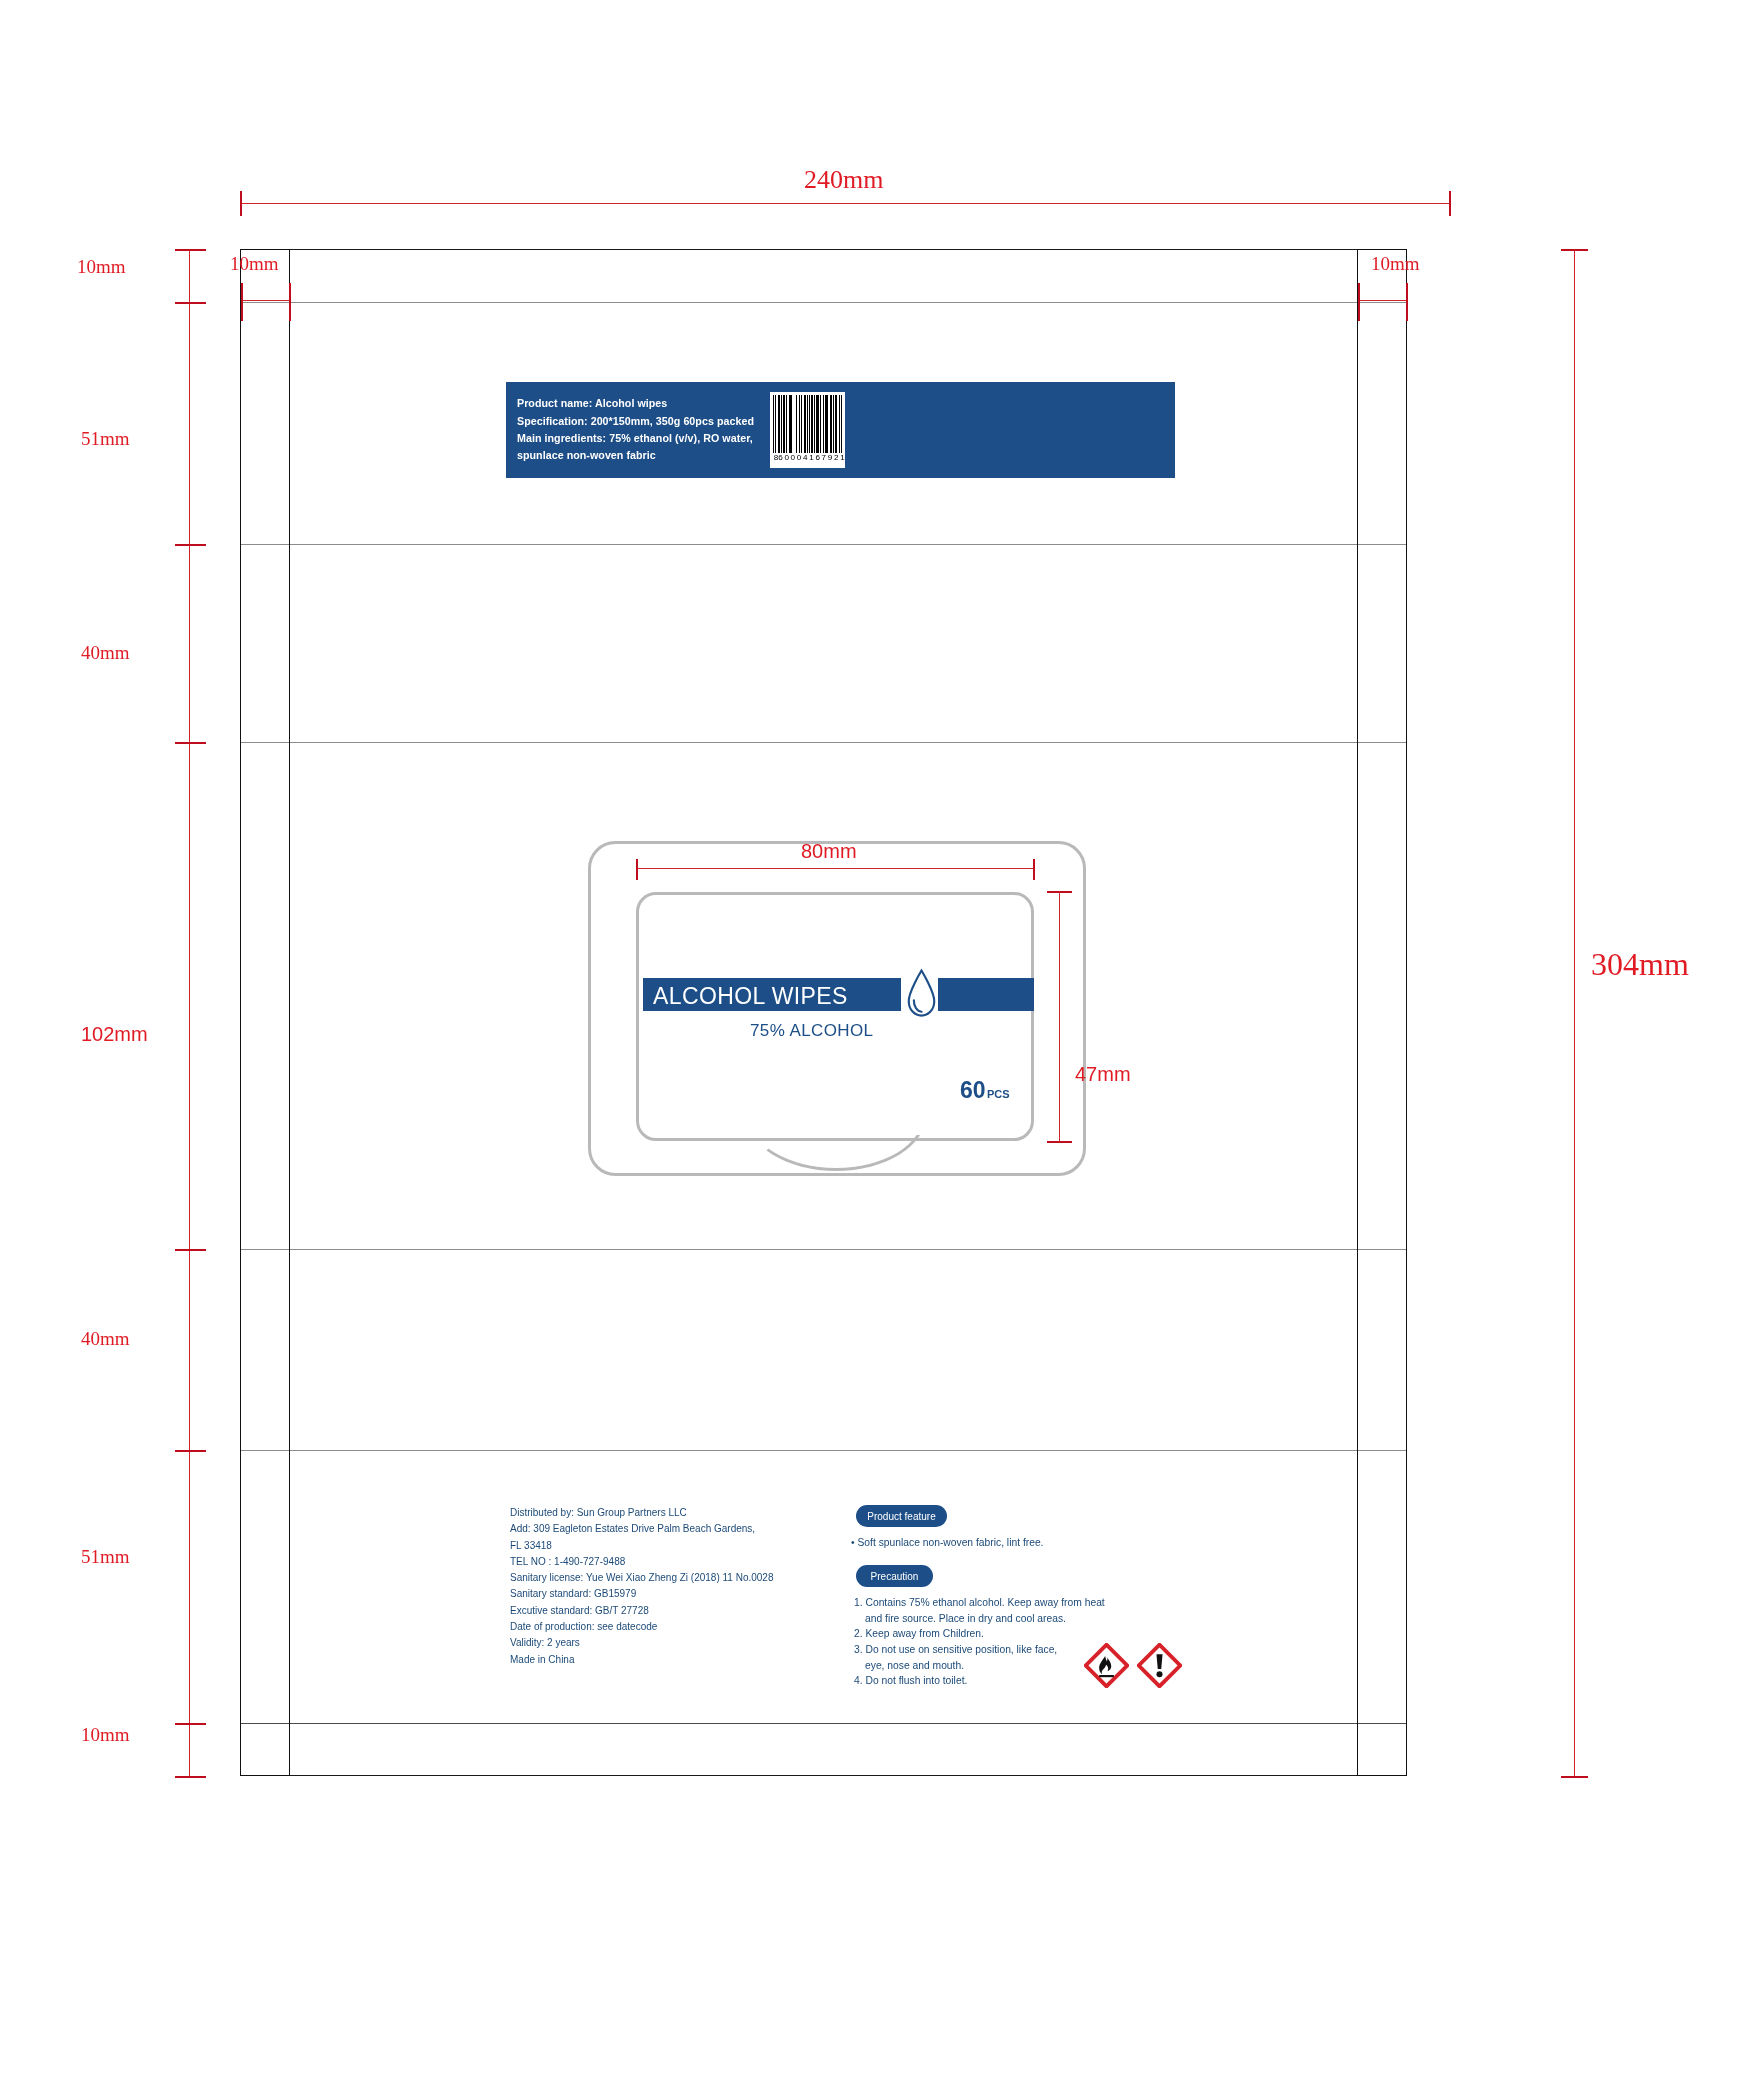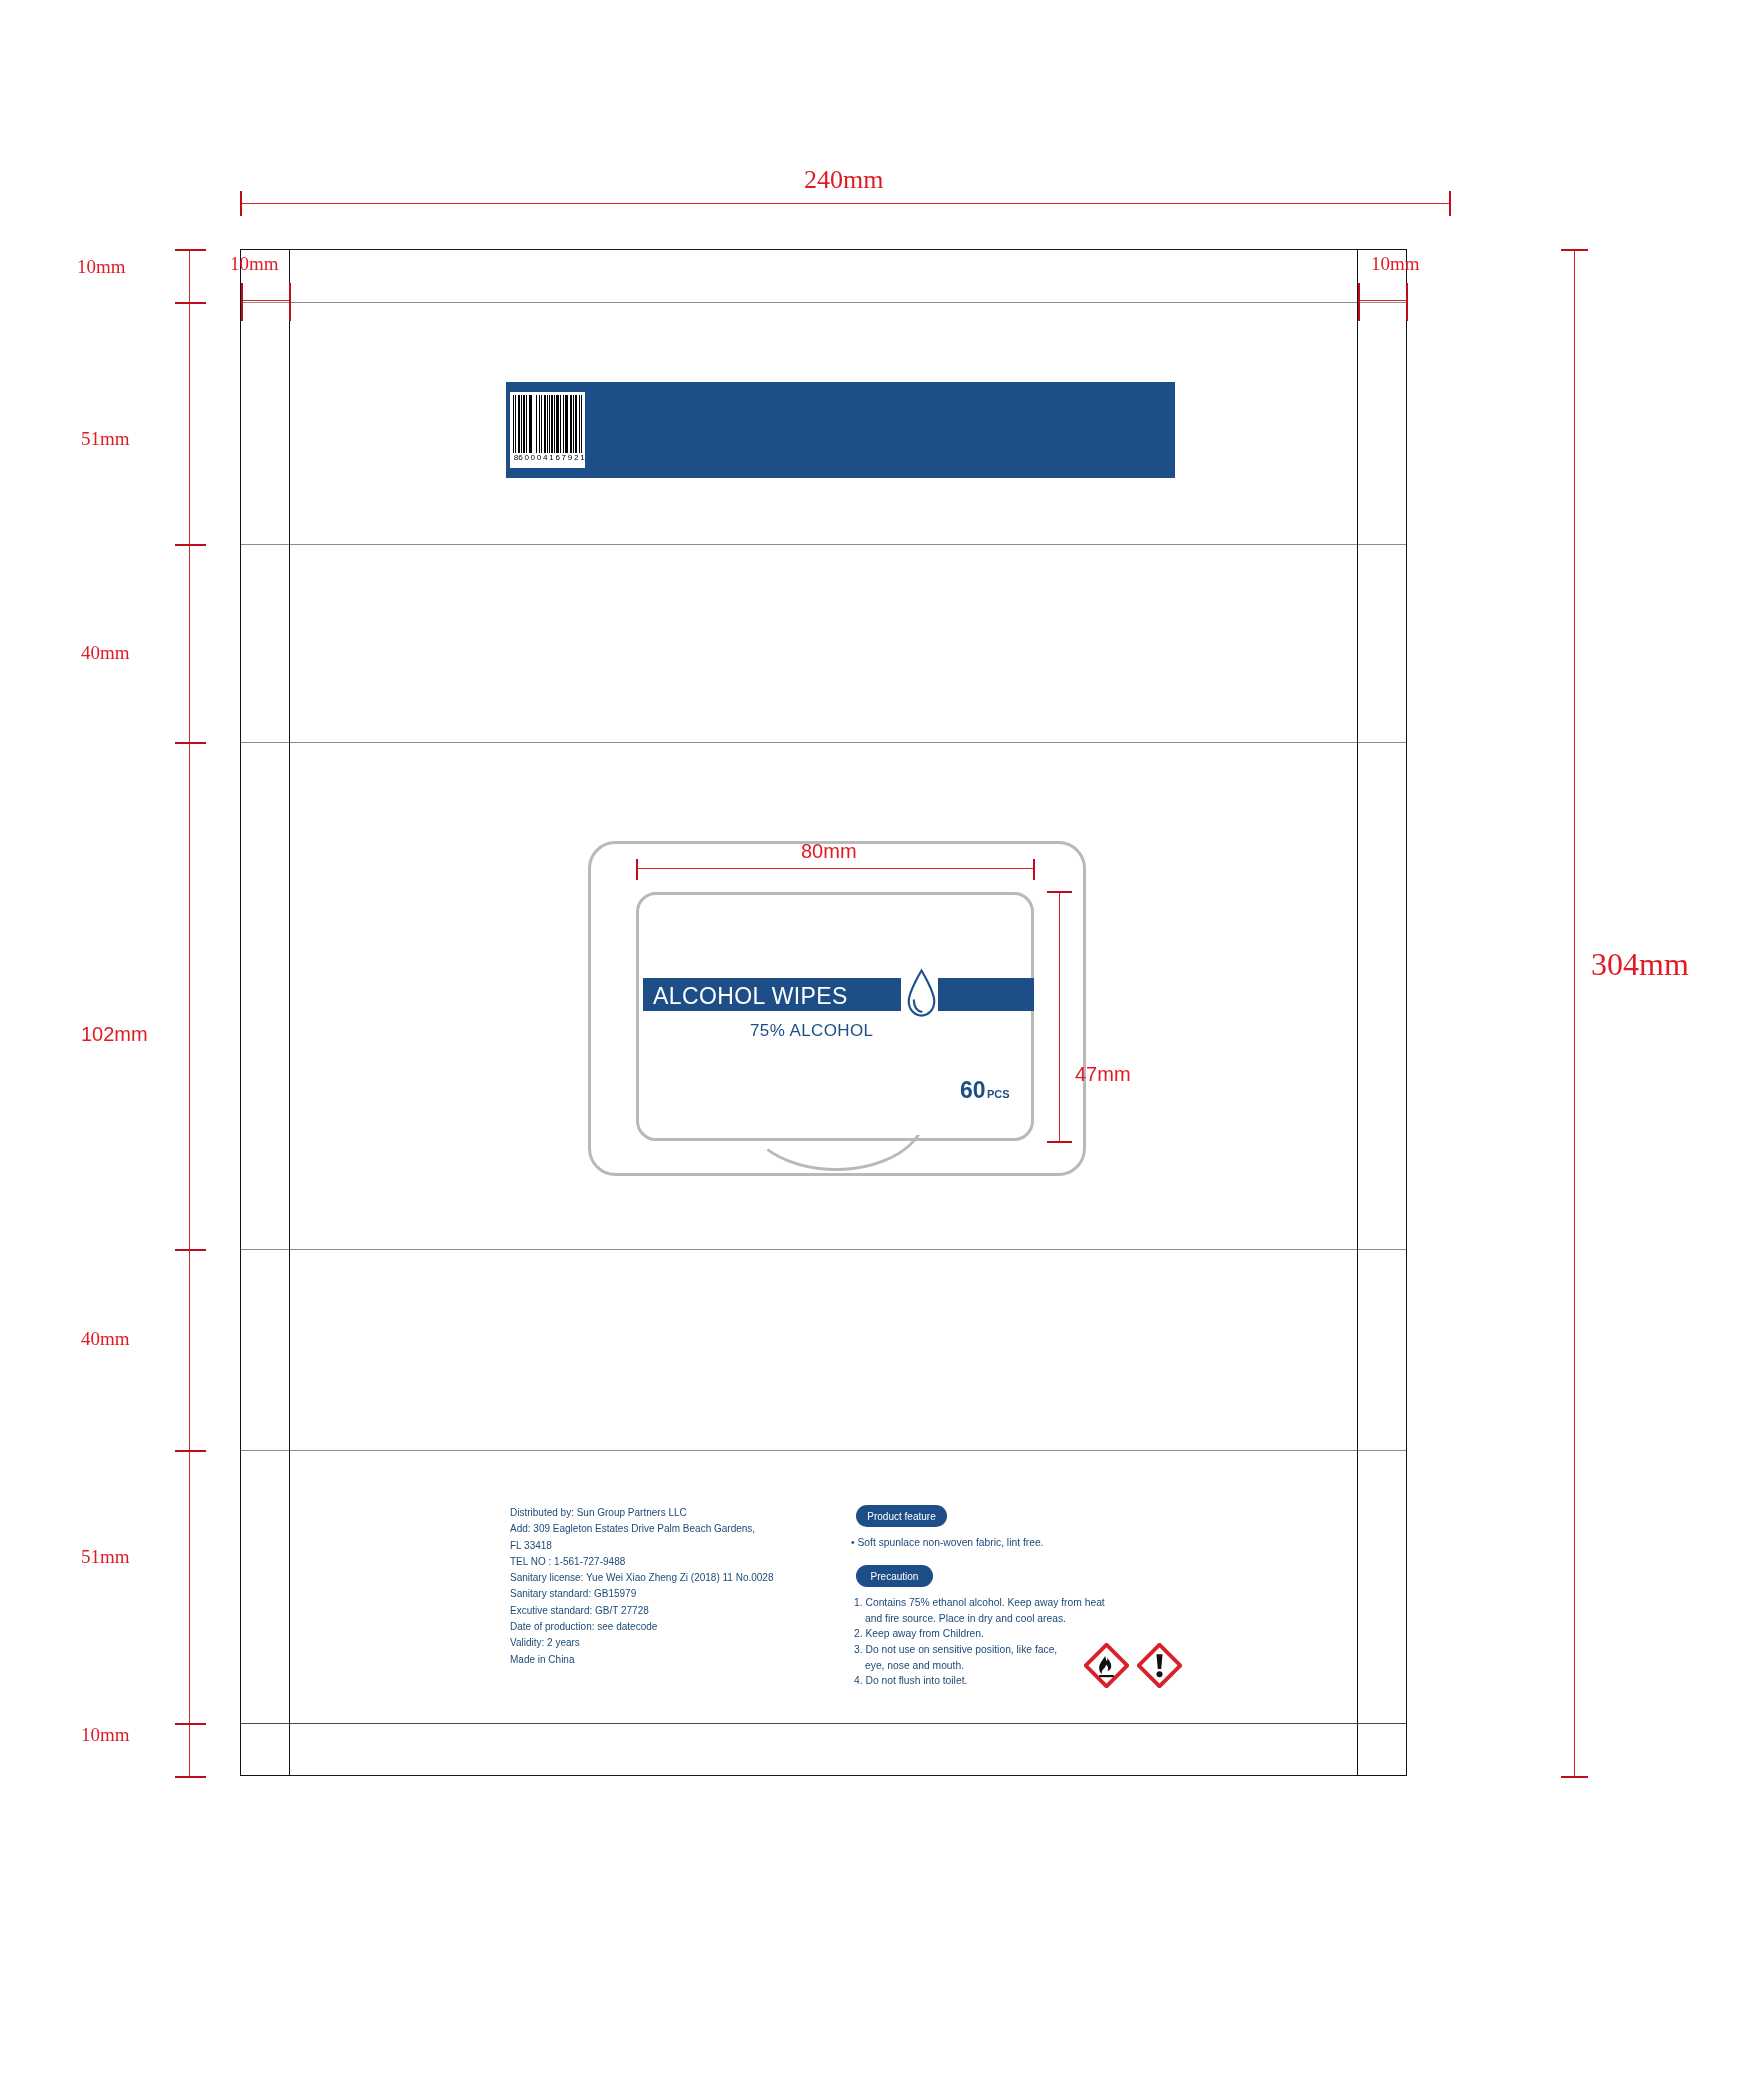--- a/index.html
+++ b/index.html
@@ -170,20 +170,26 @@
   <div class="tick-v" style="left:241px;top:283px;height:38px;"></div>
   <div class="tick-v" style="left:289px;top:283px;height:38px;"></div>
 
   <div class="dim-label serif" style="left:1371px;top:254px;font-size:19px;">10mm</div>
   <div class="dimline-h" style="left:1358px;top:300px;width:49px;"></div>
   <div class="tick-v" style="left:1358px;top:283px;height:38px;"></div>
   <div class="tick-v" style="left:1406px;top:283px;height:38px;"></div>
 
   <div class="info-panel" style="left:506px;top:382px;width:669px;height:96px;">
 
+    <div class="info-col" style="padding-left:11px;width:249px;">
+      <span class="line">Product name:  Alcohol wipes</span>
+      <span class="line">Specification: 200*150mm, 350g 60pcs packed</span>
+      <span class="line">Main ingredients: 75% ethanol (v/v), RO water,</span>
+      <span class="line">spunlace non-woven fabric</span>
+    </div>
 
     <div class="barcode-wrap" style="margin-left:4.3px;width:75px;height:76px;padding:2.6px 3.4px 1.7px 3.4px;">
       <div class="barcode-bars" style="width:69px;height:58px;">
         <i style="width:1.3px"></i>
           <i style="width:0.9px;background:#fff"></i>
           <i style="width:1.3px"></i>
         <i style="width:2.1px;background:#fff"></i>
         <i style="width:1.7px"></i>
           <i style="width:0.9px;background:#fff"></i>
           <i style="width:0.9px"></i>
@@ -270,21 +276,21 @@
 
   <div class="pcs-wrap" style="left:960px;top:1077px;">
     <span class="pcs-num">60</span>
     <span class="pcs-unit">PCS</span>
   </div>
 
   <div class="addr-block" style="left:510px;top:1505px;">
     <span class="line">Distributed by: Sun Group Partners LLC</span>
     <span class="line">Add:  309 Eagleton Estates Drive Palm Beach Gardens,</span>
     <span class="line">FL 33418</span>
-    <span class="line">TEL NO :   1-561-727-9488</span>
+    <span class="line">TEL NO :   1-490-727-9488</span>
     <span class="line">Sanitary license: Yue Wei Xiao Zheng Zi (2018) 11 No.0028</span>
     <span class="line">Sanitary standard: GB15979</span>
     <span class="line">Excutive standard: GB/T 27728</span>
     <span class="line">Date of production: see datecode</span>
     <span class="line">Validity: 2 years</span>
     <span class="line">Made in China</span>
   </div>
 
   <div class="pill" style="left:856px;top:1505px;width:91px;height:22px;">Product feature</div>
   <div class="feat-text" style="left:851px;top:1535px;">• Soft spunlace non-woven fabric, lint free.</div>

